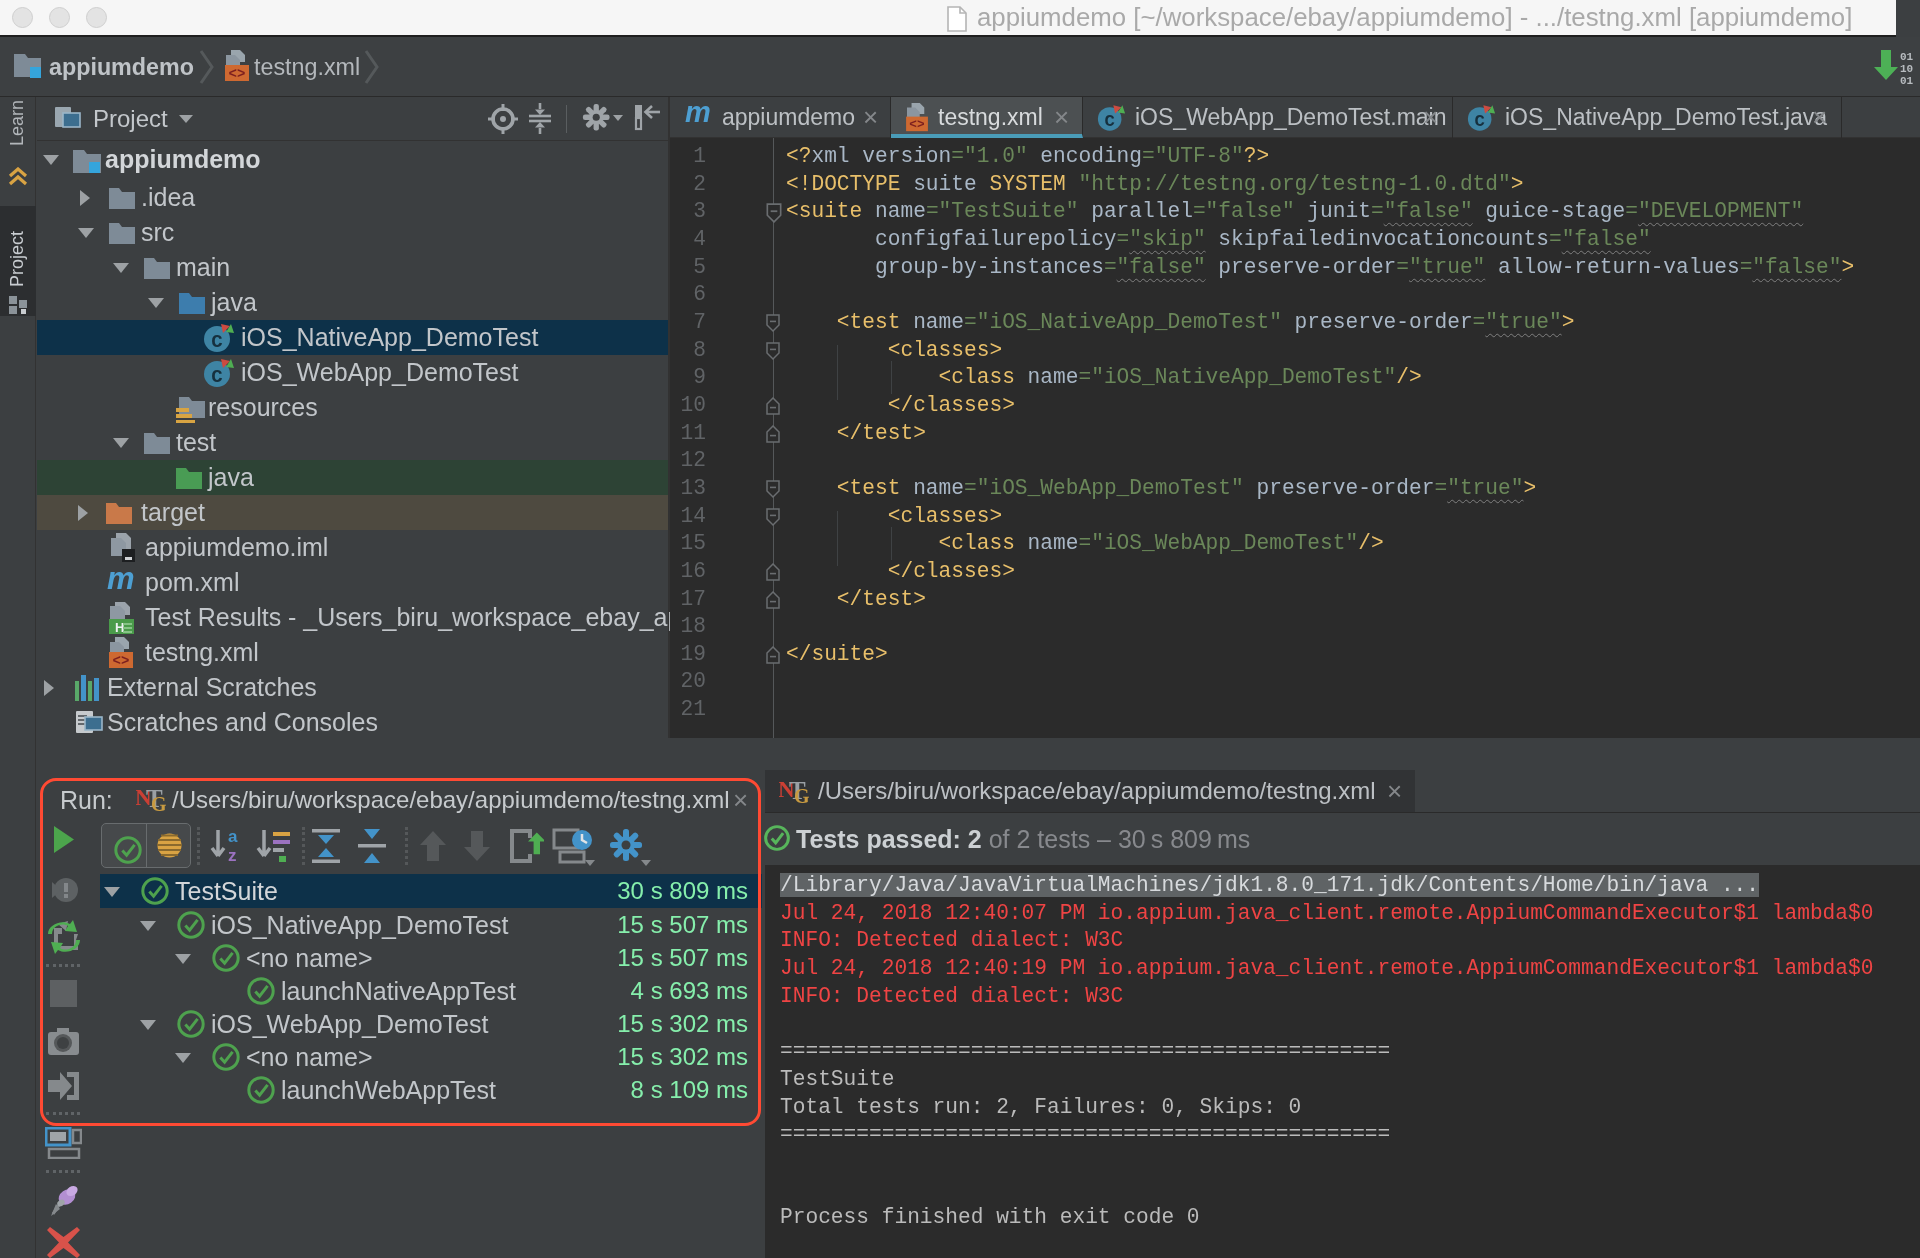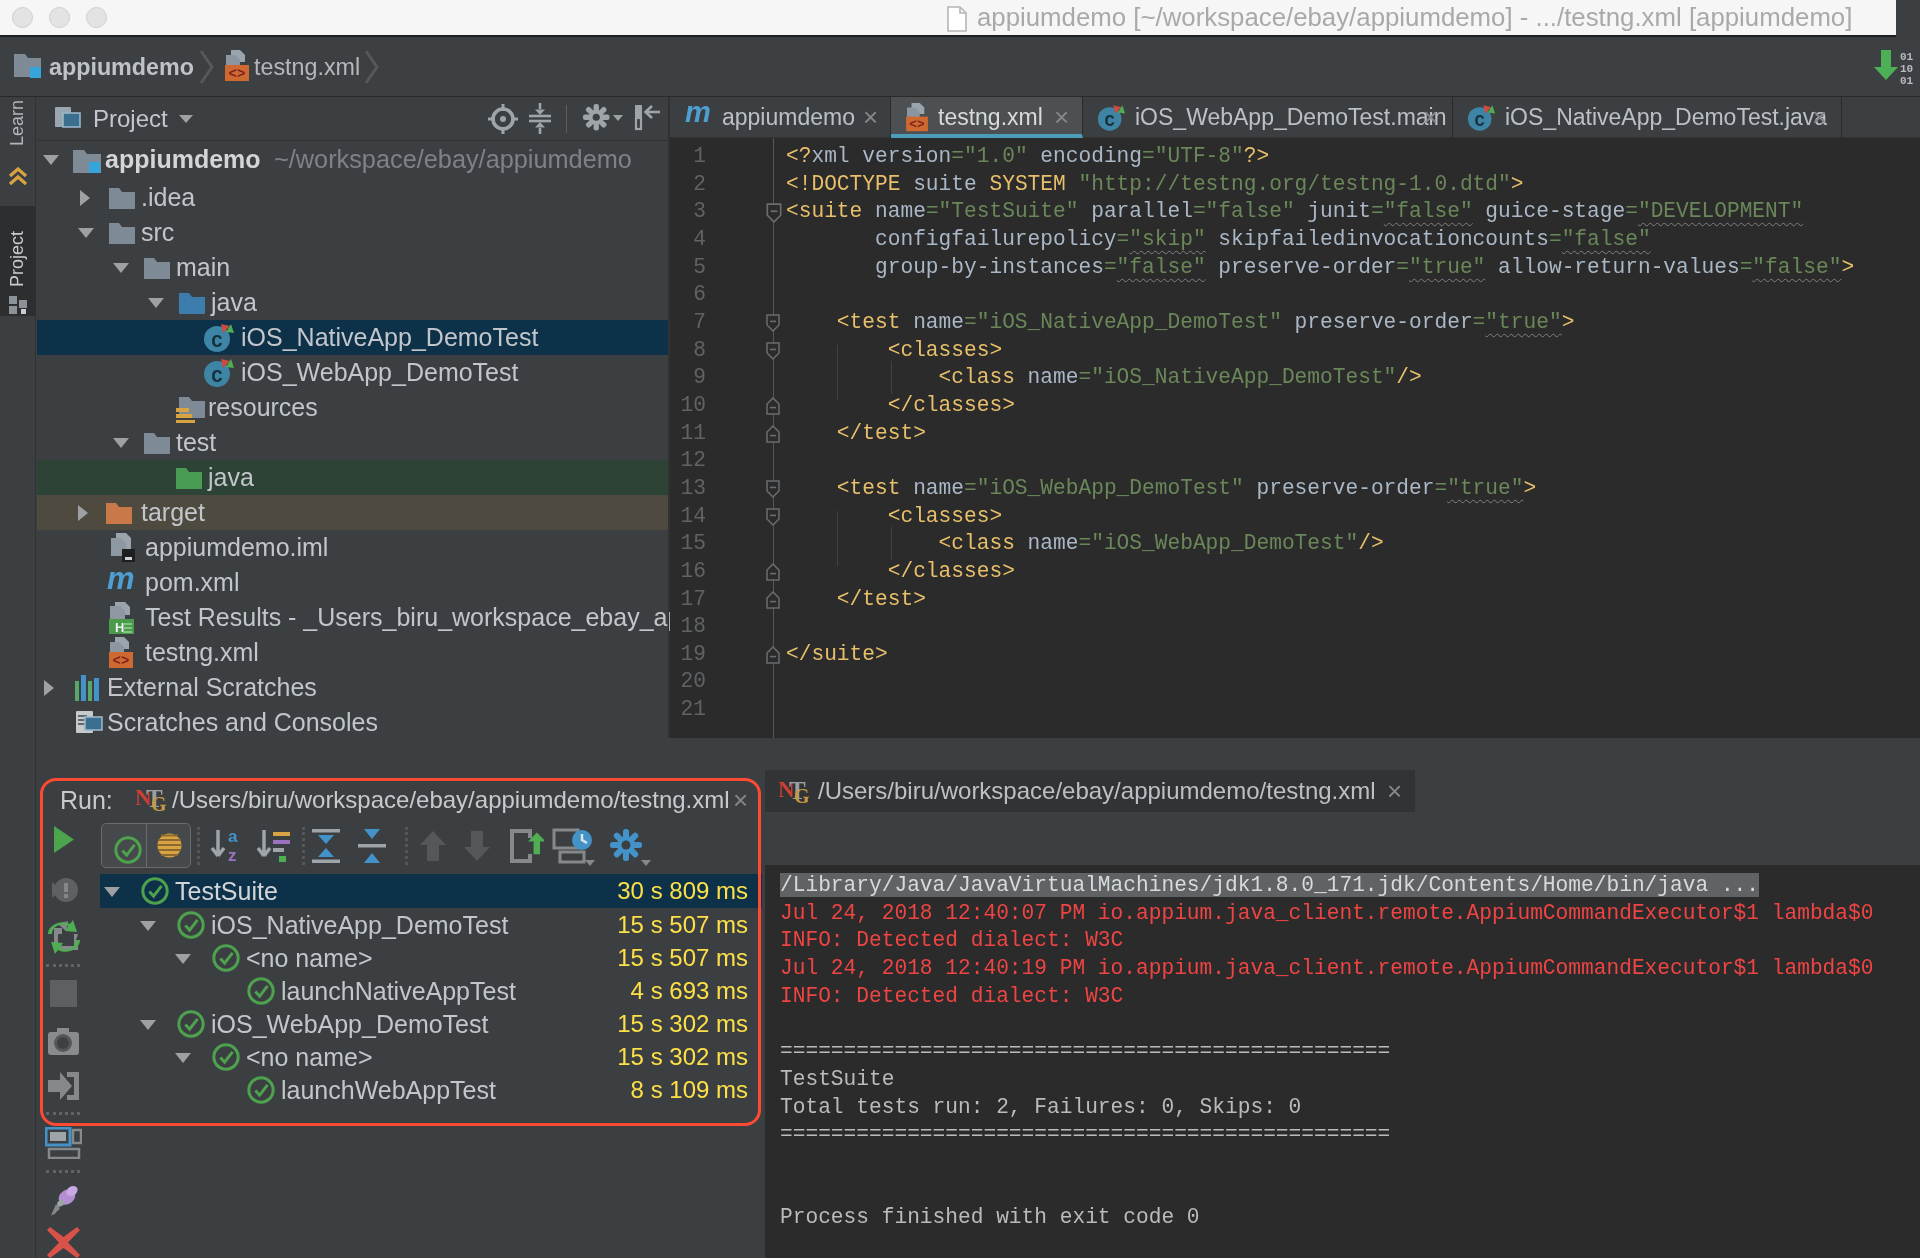--- a/index.html
+++ b/index.html
@@ -42,21 +42,21 @@
 .gutter{position:absolute;left:0;top:0;width:107px;height:600px;color:#606366;
   font-family:"Liberation Mono",monospace;font-size:21.2px;line-height:27.65px;text-align:right;white-space:pre}
 .gutsep{position:absolute;left:103px;top:0;width:1px;height:600px;background:#55585a}
 .code{position:absolute;left:116px;top:5px;font-family:"Liberation Mono",monospace;
   font-size:21.2px;line-height:27.65px;white-space:pre;color:#a9b7c6}
 .y{color:#e8bf6a}.g{color:#6a8759}
 .wv{text-decoration:underline;text-decoration-style:wavy;text-decoration-color:#7f7f7f;text-decoration-thickness:1px;text-underline-offset:5px}
 
 .runhead{color:#c6cacd;font-size:25px}
 .rrow{position:absolute;left:63px;width:699px;height:34px;color:#c2c6ca;font-size:25px;line-height:34px}
-.rtime{position:absolute;right:14px;color:#fde047;font-size:24px}
+.rtime{position:absolute;right:14px;color:#86efac;font-size:24px}
 
 .conspanel{left:765px;top:770px;width:1155px;height:488px;background:#3c3f41}
 .constab{position:absolute;left:0;top:0;width:650px;height:42px;background:#313335;color:#bcc0c4;font-size:24px;line-height:42px}
 .consbar{position:absolute;left:0;top:42px;width:1155px;height:53px;border-top:1px solid #2a2a2a}
 .consout{position:absolute;left:0;top:95px;width:1155px;height:393px;background:#2b2b2b;padding:7px 0 0 15px;
   font-family:"Liberation Mono",monospace;font-size:21.2px;line-height:27.7px;white-space:pre;color:#bbbbbb}
 .red{color:#ef4444}
 
 .anno{left:40px;top:778px;width:721px;height:348px;border:3px solid #ff4a33;border-radius:16px;z-index:50}
 </style>
@@ -165,21 +165,20 @@
       </svg>
 </div>
 <div id="tree">
 <div class="trow" style="left:37px;top:142px">
   <div class="tri-d a" style="left:6px;top:13px"></div>
   <svg class="a" style="left:35px;top:5px" width="30" height="27" viewBox="0 0 30 27">
           <path d="M1 3 h11 l3 4 h14 v19 h-28 z" fill="#7e8b97"></path>
           <rect x="17" y="15" width="11" height="11" fill="#35a5dc"></rect>
         </svg>
   <span class="lbl" style="left:68px;font-weight:bold;color:#d3d6d9">appiumdemo</span>
-  <span class="lbl dim" style="left:237px">~/workspace/ebay/appiumdemo</span>
 </div>
 <div class="trow" style="left:37px;top:180px">
   <div class="tri-r a" style="left:43px;top:10px"></div>
   <svg class="a" style="left:71px;top:5px" width="28" height="25" viewBox="0 0 28 25">
           <path d="M1 3 h10 l3 4 h13 v17 h-26 z" fill="#7e8b97"></path>
         </svg>
   <span class="lbl" style="left:104px">.idea</span>
 </div>
 <div class="trow" style="left:37px;top:215px">
   <div class="tri-d a" style="left:41px;top:13px"></div>
@@ -621,20 +620,27 @@
 <div class="a conspanel" id="conspanel">
   <div class="constab">
     <svg class="a" style="left:14px;top:6px" width="32" height="32" viewBox="0 0 32 32">
           <text x="-1" y="21" font-size="23" font-weight="bold" font-family="Liberation Serif,serif" fill="#ca3f34">N</text>
           <text x="10" y="23" font-size="25" font-weight="bold" font-family="Liberation Serif,serif" fill="#9aa0a5">T</text>
           <text x="15" y="27" font-size="20" font-weight="bold" font-family="Liberation Serif,serif" fill="#c79a41">G</text>
         </svg>
     <span class="a" style="left:53px">/Users/biru/workspace/ebay/appiumdemo/testng.xml</span>
     <span class="a tabx" style="left:622px">×</span>
   </div>
+  <div class="consbar">
+    <svg class="a" style="left:-2px;top:11px" width="28" height="28" viewBox="0 0 32 32">
+          <circle cx="16" cy="16" r="13" fill="none" stroke="#57b55b" stroke-width="3.4"></circle>
+          <path d="M10 16.5 l4.5 5 l8.5 -11" fill="none" stroke="#57b55b" stroke-width="3.4"></path>
+        </svg>
+    <span class="a" style="left:31px;color:#ccd0d3;font-size:25px;line-height:53px;font-weight:bold">Tests passed: 2 <span style="color:#87898d;font-weight:normal">of 2 tests – 30 s 809 ms</span></span>
+  </div>
   <div class="consout"><span style="background:#5f6365;color:#d7dadd">/Library/Java/JavaVirtualMachines/jdk1.8.0_171.jdk/Contents/Home/bin/java ...</span>
 <span class="red">Jul 24, 2018 12:40:07 PM io.appium.java_client.remote.AppiumCommandExecutor$1 lambda$0</span>
 <span class="red">INFO: Detected dialect: W3C</span>
 <span class="red">Jul 24, 2018 12:40:19 PM io.appium.java_client.remote.AppiumCommandExecutor$1 lambda$0</span>
 <span class="red">INFO: Detected dialect: W3C</span>
 
 ================================================
 TestSuite
 Total tests run: 2, Failures: 0, Skips: 0
 ================================================

